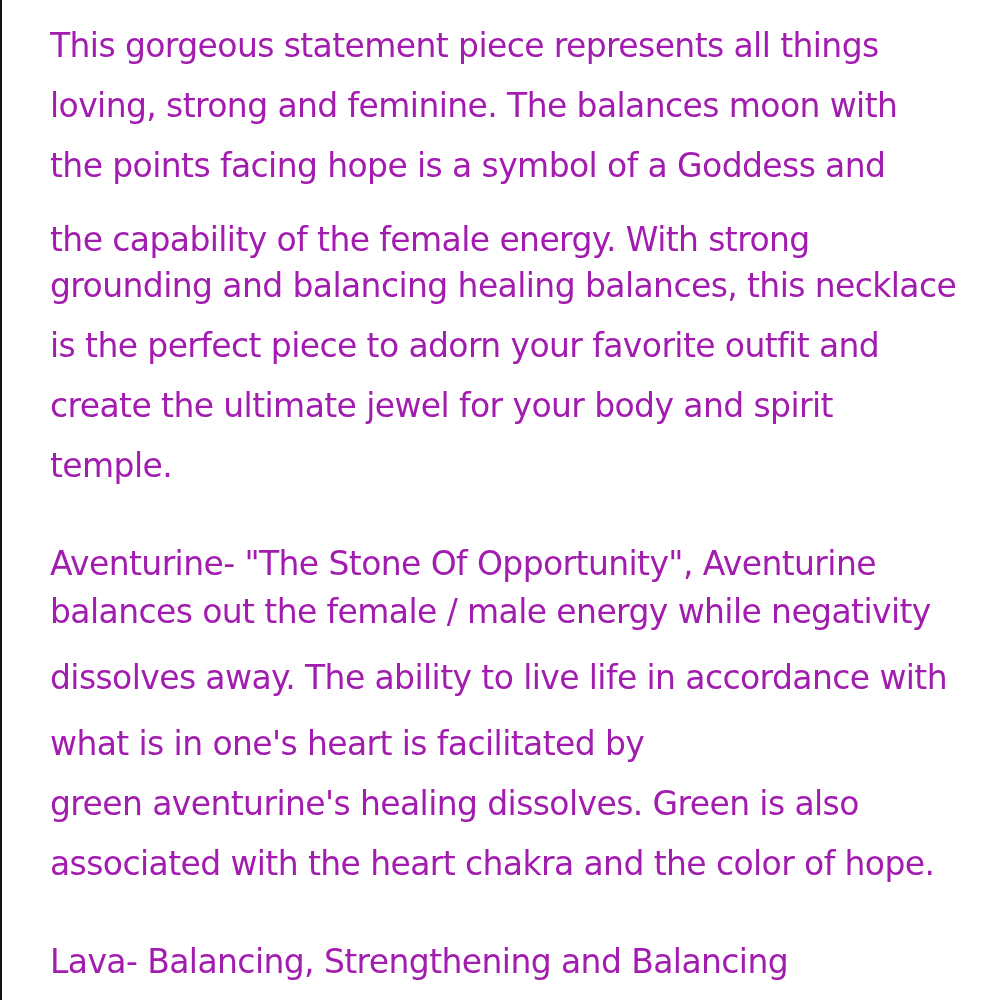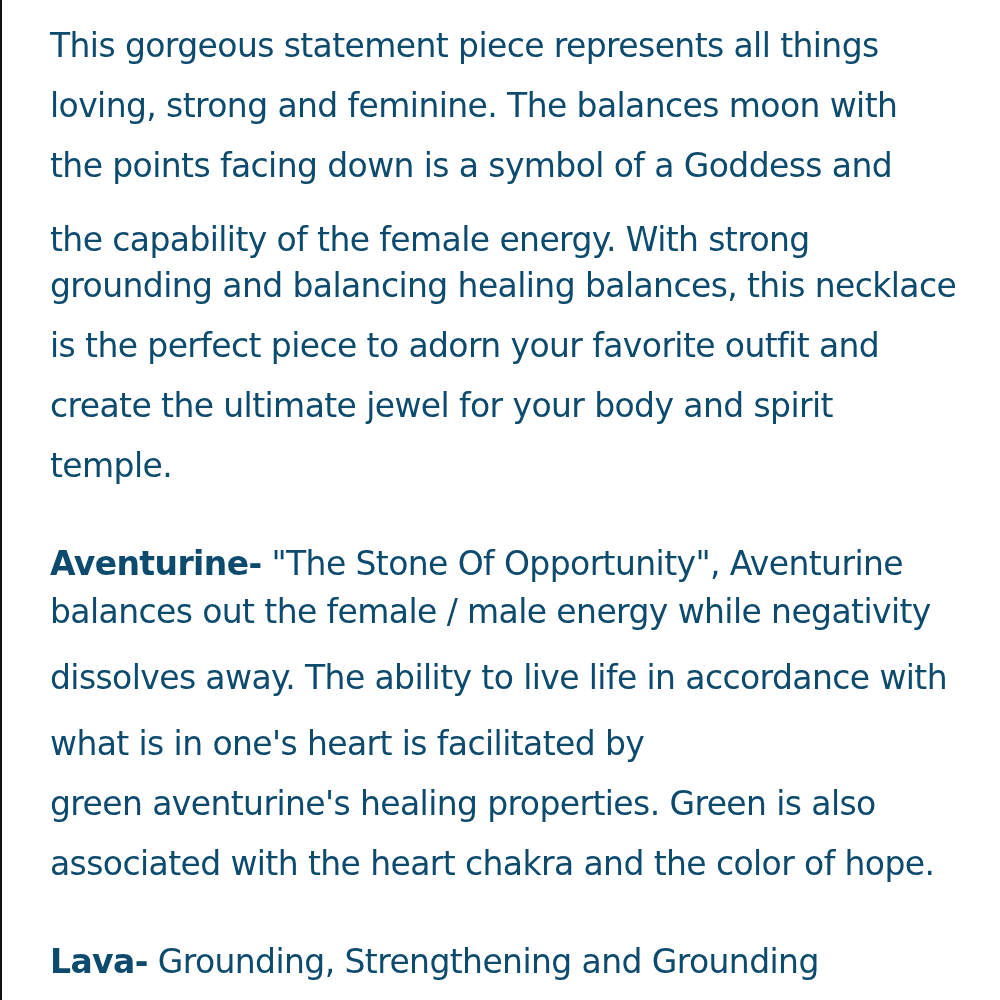--- a/index.html
+++ b/index.html
@@ -21,59 +21,59 @@
       height: 1000px;
       background: #111111;
     }
     .content {
       position: absolute;
       left: 50px;
       top: 0;
       width: 940px;
       height: 1000px;
       font-family: "DejaVu Sans", sans-serif;
-      color: #0c4a6e;
+      color: #a21caf;
       font-size: 33px;
       letter-spacing: -0.6px;
     }
     .line {
       position: absolute;
       left: 0;
       white-space: nowrap;
       line-height: 60px;
       height: 60px;
     }
     .label {
-      font-weight: bold;
+      font-weight: normal;
     }
   </style>
 </head>
 <body>
 
 <div class="left-border"></div>
 
 <div class="content">
 
   <div>
     <div class="line" style="top:16px">This gorgeous statement piece represents all things</div>
     <div class="line" style="top:76px">loving, strong and feminine. The balances moon with</div>
-    <div class="line" style="top:136px">the points facing down is a symbol of a Goddess and</div>
+    <div class="line" style="top:136px">the points facing hope is a symbol of a Goddess and</div>
     <div class="line" style="top:210px">the capability of the female energy. With strong</div>
     <div class="line" style="top:256px">grounding and balancing healing balances, this necklace</div>
     <div class="line" style="top:316px">is the perfect piece to adorn your favorite outfit and</div>
     <div class="line" style="top:376px">create the ultimate jewel for your body and spirit</div>
     <div class="line" style="top:436px">temple.</div>
   </div>
 
   <div>
     <div class="line" style="top:534px"><span class="label">Aventurine-</span><span> "The Stone Of Opportunity", Aventurine</span></div>
     <div class="line" style="top:582px">balances out the female / male energy while negativity</div>
     <div class="line" style="top:648px">dissolves away. The ability to live life in accordance with</div>
     <div class="line" style="top:714px">what is in one's heart is facilitated by</div>
-    <div class="line" style="top:774px">green aventurine's healing properties. Green is also</div>
+    <div class="line" style="top:774px">green aventurine's healing dissolves. Green is also</div>
     <div class="line" style="top:834px">associated with the heart chakra and the color of hope.</div>
   </div>
 
   <div>
-    <div class="line" style="top:932px"><span class="label">Lava-</span><span> Grounding, Strengthening and Grounding</span></div>
+    <div class="line" style="top:932px"><span class="label">Lava-</span><span> Balancing, Strengthening and Balancing</span></div>
   </div>
 
 </div>
 
 </body></html>

